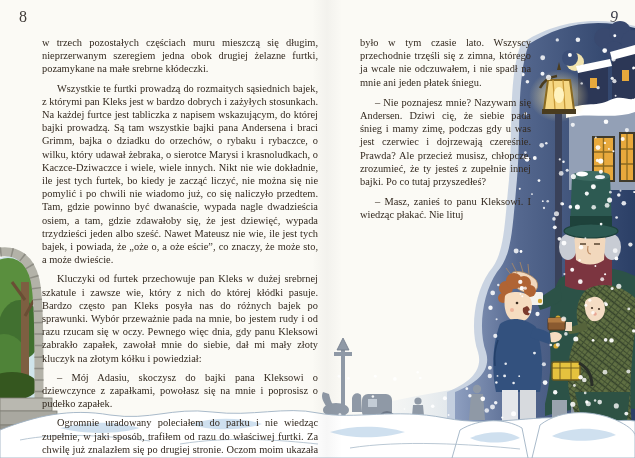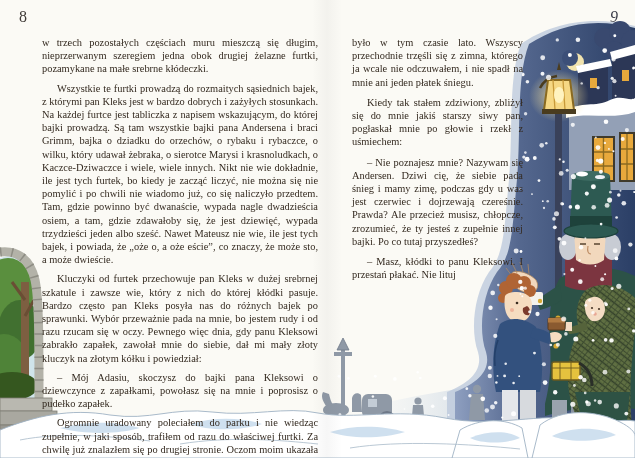--- a/index.html
+++ b/index.html
@@ -14,21 +14,21 @@
   }
   *{margin:0;padding:0;box-sizing:border-box}
   html,body{width:635px;height:458px;overflow:hidden}
   body{background:var(--page-bg);font-family:"Liberation Serif","DejaVu Serif",serif;position:relative}
   .spread{position:absolute;inset:0}
   .pageno{position:absolute;font-size:16px;color:#3f3a36}
   .pageno.left{left:19px;top:8px}
   .pageno.right{right:17px;top:8px;font-style:italic;color:#3a3c48}
   .textcol{position:absolute;color:var(--text);text-align:justify;font-size:10.4px;line-height:13.2px;z-index:3}
   .textcol.left{left:42px;top:36px;width:276px}
-  .textcol.right{left:352px;top:36px;width:171px}
+  .textcol.right{left:360px;top:36px;width:171px}
   .textcol p{text-indent:15px;margin:0 0 6px 0}
   .textcol p:first-child{text-indent:0}
   .textcol.right p{margin-bottom:7px}
   svg.art{position:absolute;inset:0;z-index:1}
   .gutter{position:absolute;left:312px;top:0;width:30px;height:458px;z-index:2;
     background:linear-gradient(to right,rgba(90,90,90,0) 0%,rgba(90,90,90,.05) 50%,rgba(90,90,90,0) 100%);pointer-events:none}
 </style>
 </head>
 <body>
 
@@ -463,18 +463,17 @@
     <p>w trzech pozostałych częściach muru mieszczą się długim, nieprzerwanym szeregiem jedna obok drugiej żelazne furtki, pozamykane na małe srebrne kłódeczki.</p>
     <p>Wszystkie te furtki prowadzą do rozmaitych sąsiednich bajek, z którymi pan Kleks jest w bardzo dobrych i zażyłych stosunkach. Na każdej furtce jest tabliczka z napisem wskazującym, do której bajki prowadzą. Są tam wszystkie bajki pana Andersena i braci Grimm, bajka o dziadku do orzechów, o rybaku i rybaczce, o wilku, który udawał żebraka, o sierotce Marysi i krasnoludkach, o Kaczce-Dziwaczce i wiele, wiele innych. Nikt nie wie dokładnie, ile jest tych furtek, bo kiedy je zacząć liczyć, nie można się nie pomylić i po chwili nie wiadomo już, co się naliczyło przedtem. Tam, gdzie powinno być dwanaście, wypada nagle dwadzieścia osiem, a tam, gdzie zdawałoby się, że jest dziewięć, wypada trzydzieści jeden albo sześć. Nawet Mateusz nie wie, ile jest tych bajek, i powiada, że „oże o, a oże eście”, co znaczy, że może sto, a może dwieście.</p>
     <p>Kluczyki od furtek przechowuje pan Kleks w dużej srebrnej szkatule i zawsze wie, który z nich do której kłódki pasuje. Bardzo często pan Kleks posyła nas do różnych bajek po sprawunki. Wybór przeważnie pada na mnie, bo jestem rudy i od razu rzucam się w oczy. Pewnego więc dnia, gdy panu Kleksowi zabrakło zapałek, zawołał mnie do siebie, dał mi mały złoty kluczyk na złotym kółku i powiedział:</p>
     <p>– Mój Adasiu, skoczysz do bajki pana Kleksowi o dziewczynce z zapałkami, powołasz się na mnie i poprosisz o pudełko zapałek.</p>
     <p>Ogromnie uradowany poleciałem do parku i nie wiedząc zupełnie, w jaki sposób, trafiłem od razu do właściwej furtki. Za chwilę już znalazłem się po drugiej stronie. Oczom moim ukazała się ulica jakiegoś nieznanego miasta, po której snuło się mnóstwo ludzi. I nawet padał śnieg, chociaż po naszej stronie</p>
   </div>
 
   <div class="pageno right">9</div>
   <div class="textcol right">
     <p>było w tym czasie lato. Wszyscy przechodnie trzęśli się z zimna, którego ja wcale nie odczuwałem, i nie spadł na mnie ani jeden płatek śniegu.</p>
-    <p>Kiedy tak stałem zdziwiony, zbliżył się do mnie jakiś starszy siwy pan, pogłaskał mnie po głowie i rzekł z uśmiechem:</p>
     <p>– Nie poznajesz mnie? Nazywam się Andersen. Dziwi cię, że siebie pada śnieg i mamy zimę, podczas gdy u was jest czerwiec i dojrzewają czereśnie. Prawda? Ale przecież musisz, chłopcze, zrozumieć, że ty jesteś z zupełnie innej bajki. Po co tutaj przyszedłeś?</p>
-    <p>– Masz, kłódki to panu Kleksowi. I przestań płakać. Nie lituj</p>
+    <p>– Masz, zanieś to panu Kleksowi. I wiedząc płakać. Nie lituj</p>
   </div>
 
 </div>
 
 </body></html>

